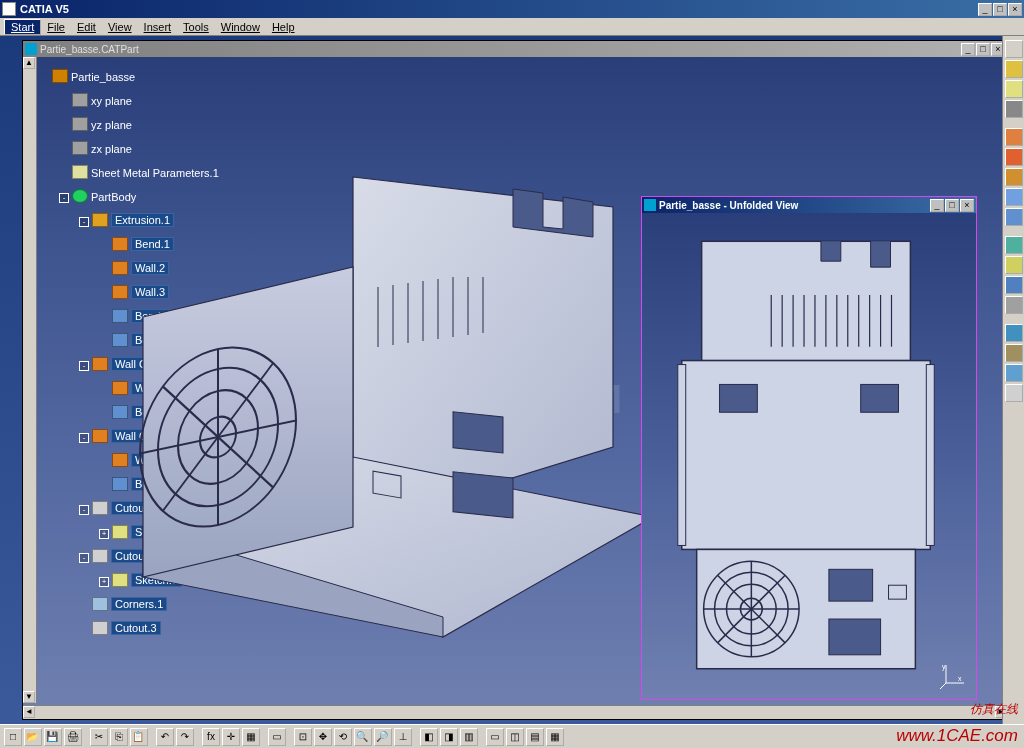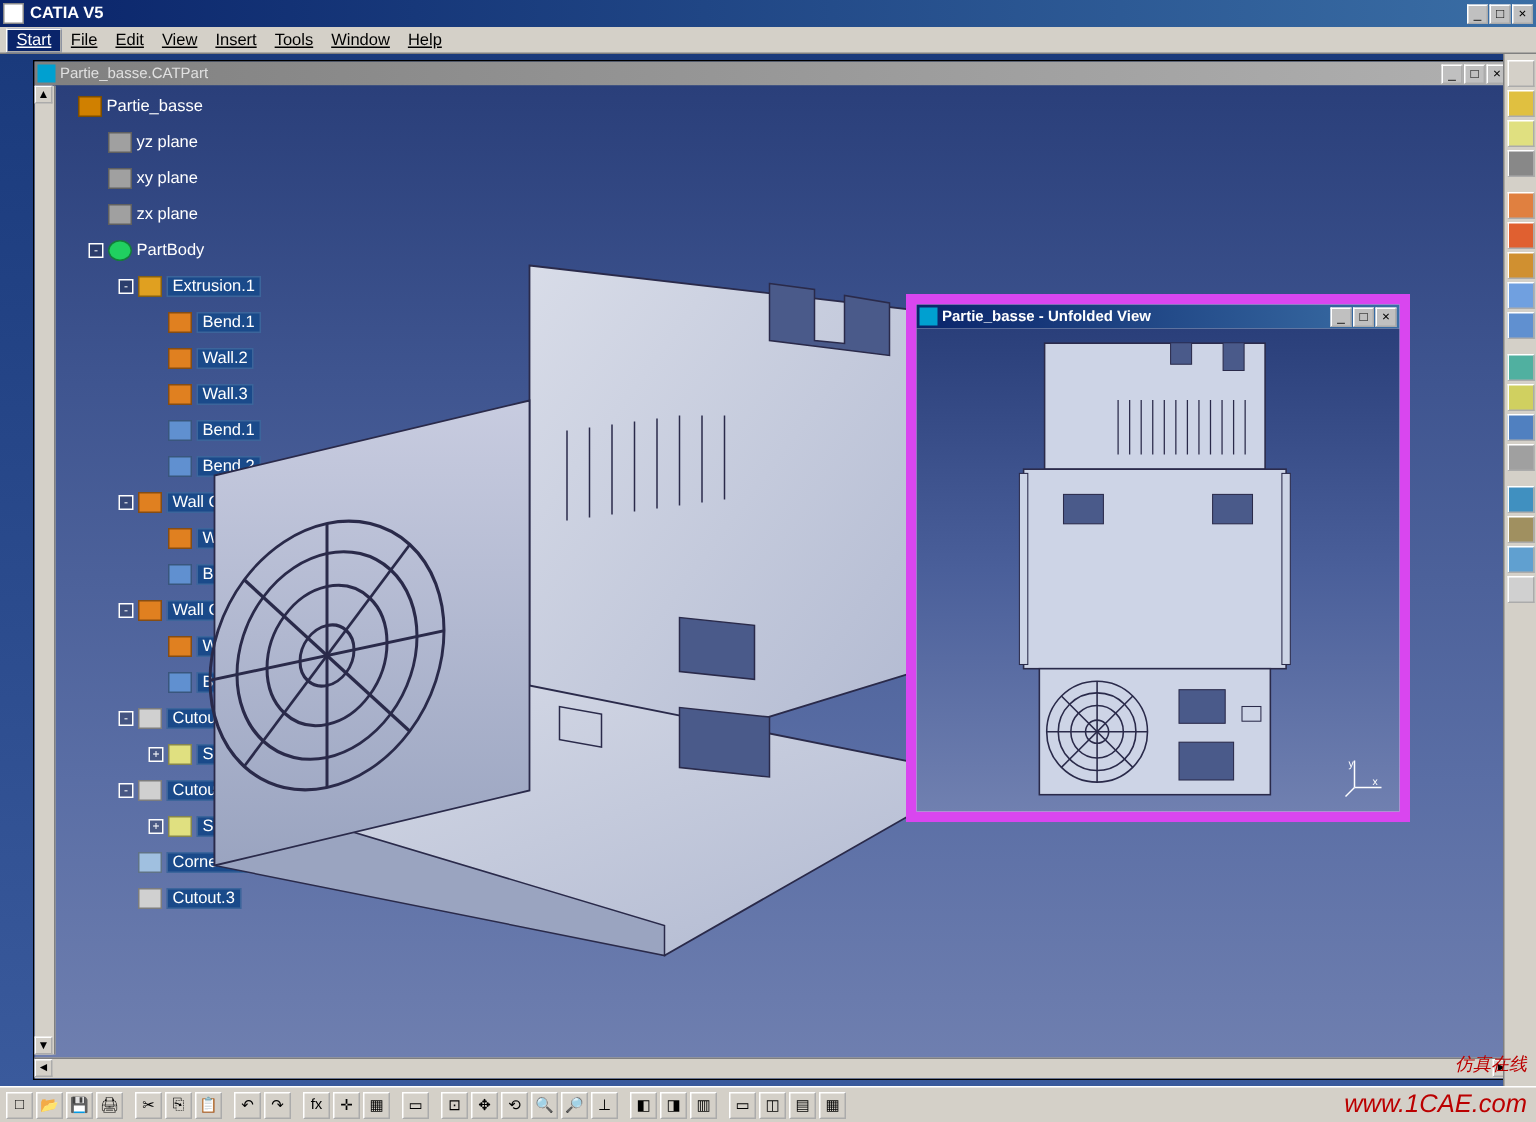--- a/index.html
+++ b/index.html
@@ -32,42 +32,42 @@
   
   
   .inner-window { position: absolute; top: 4px; left: 22px; width: 986px; height: 680px; border: 1px solid #000; }
   .inner-title { height: 16px; background: linear-gradient(to right, #808080, #b0b0b0); display: flex; align-items: center; padding: 0 2px; }
   .inner-title-icon { width: 12px; height: 12px; background: #00a0d0; margin-right: 3px; }
   .inner-title-text { color: #e0e0e0; font-size: 10px; flex: 1; }
   .inner-body { position: relative; width: 100%; height: calc(100% - 16px); background: linear-gradient(to bottom, #2a3f7a 0%, #3f5590 30%, #5a6ea5 70%, #7080b0 100%); overflow: hidden; }
   
   
   .tree { position: absolute; top: 2px; left: 2px; width: 240px; color: #fff; font-size: 11px; }
-  .tree-row { display: flex; align-items: center; height: 24px; white-space: nowrap; }
+  .tree-row { display: flex; align-items: flex-end; height: 24px; white-space: nowrap; }
   .tree-indent { display: inline-block; }
   .tree-toggle { width: 10px; height: 10px; border: 1px solid #fff; color: #fff; font-size: 8px; line-height: 8px; text-align: center; margin-right: 3px; cursor: pointer; background: rgba(0,0,0,0.2); }
   .tree-icon { width: 16px; height: 14px; margin-right: 3px; border: 1px solid rgba(0,0,0,0.4); }
   .ic-part { background: #d08000; }
   .ic-plane { background: #a0a0a0; }
   .ic-param { background: #e0e0a0; }
   .ic-body { background: #20d060; border-radius: 50%; }
   .ic-extrude { background: #e0a020; }
   .ic-wall { background: #e08020; }
   .ic-bend { background: #6090d0; }
   .ic-walledge { background: #e08020; }
   .ic-cutout { background: #d0d0d0; }
   .ic-sketch { background: #e0e080; }
   .ic-corner { background: #a0c0e0; }
   .tree-label-hl { background: #1a4a8a; padding: 0 3px; border: 1px solid rgba(255,255,255,0.15); }
   
   
   .view3d { position: absolute; left: 100px; top: 80px; width: 550px; height: 520px; }
   
   
-  .unfold-win { position: absolute; top: 196px; left: 604px; width: 336px; height: 352px; border: 7px solid #d946ef; background: #fff; }
+  .unfold-win { position: absolute; top: 196px; left: 641px; width: 336px; height: 504px; border: 1px solid #d946ef; background: #fff; }
   .unfold-title { height: 16px; background: linear-gradient(to right, #0a246a, #3a6ea5); display: flex; align-items: center; padding: 0 2px; }
   .unfold-title-text { color: #fff; font-size: 10px; font-weight: bold; flex: 1; }
   .unfold-body { position: relative; width: 100%; height: calc(100% - 16px); background: linear-gradient(to bottom, #2a3f7a 0%, #4a5f9a 50%, #7080b0 100%); overflow: hidden; }
   
   
   .axis { position: absolute; bottom: 8px; right: 8px; width: 30px; height: 30px; }
 
   .watermark { position: absolute; color: rgba(255,255,255,0.12); font-size: 40px; font-weight: bold; letter-spacing: 4px; pointer-events: none; }
   .wm1 { top: 320px; left: 360px; }
   
@@ -128,33 +128,39 @@
           <div class="tree-row">
             <span class="tree-indent" style="width: 0px;"></span>
             <span style="width: 13px; display: inline-block;"></span>
             <span class="tree-icon ic-part"></span>
             <span>Partie_basse</span>
           </div>
           <div class="tree-row">
             <span class="tree-indent" style="width: 20px;"></span>
             <span style="width: 13px; display: inline-block;"></span>
             <span class="tree-icon ic-plane"></span>
+            <span>xy plane</span>
+          </div>
+          <div class="tree-row">
+            <span class="tree-indent" style="width: 20px;"></span>
+            <span style="width: 13px; display: inline-block;"></span>
+            <span class="tree-icon ic-plane"></span>
             <span>yz plane</span>
-          </div>
-          <div class="tree-row">
-            <span class="tree-indent" style="width: 20px;"></span>
-            <span style="width: 13px; display: inline-block;"></span>
-            <span class="tree-icon ic-plane"></span>
-            <span>xy plane</span>
           </div>
           <div class="tree-row">
             <span class="tree-indent" style="width: 20px;"></span>
             <span style="width: 13px; display: inline-block;"></span>
             <span class="tree-icon ic-plane"></span>
             <span>zx plane</span>
+          </div>
+          <div class="tree-row">
+            <span class="tree-indent" style="width: 20px;"></span>
+            <span style="width: 13px; display: inline-block;"></span>
+            <span class="tree-icon ic-param"></span>
+            <span>Sheet Metal Parameters.1</span>
           </div>
           <div class="tree-row">
             <span class="tree-indent" style="width: 20px;"></span>
             <span class="tree-toggle">-</span>
             <span class="tree-icon ic-body"></span>
             <span>PartBody</span>
           </div>
           <div class="tree-row">
             <span class="tree-indent" style="width: 40px;"></span>
             <span class="tree-toggle">-</span>

